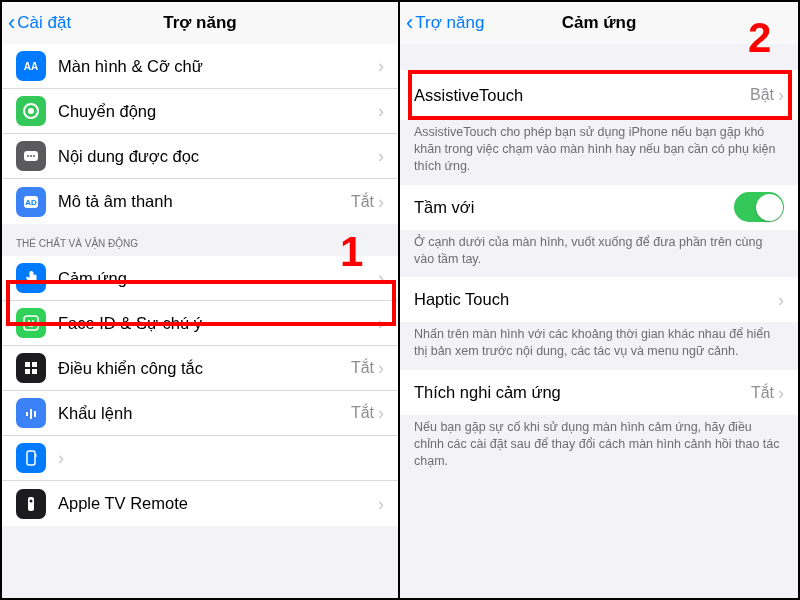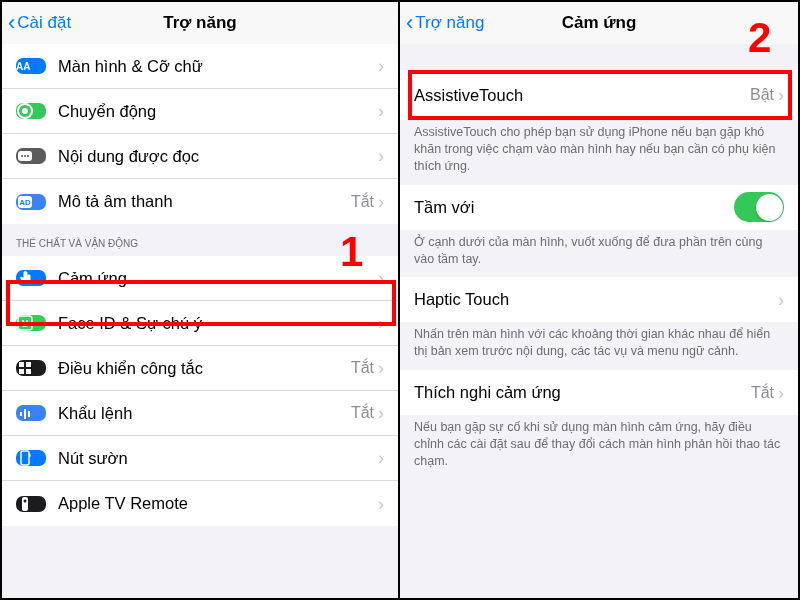--- a/index.html
+++ b/index.html
@@ -8,21 +8,21 @@
   .panel { position: absolute; top: 2px; bottom: 2px; background: #f2f2f7; overflow: hidden; }
   .panel-left { left: 2px; width: 397px; border-right: 1px solid #000; }
   .panel-right { left: 400px; width: 398px; right: 2px; }
   .navbar { display: flex; align-items: center; height: 42px; background: #f8f8f8; position: relative; }
   .back { position: absolute; left: 6px; display: flex; align-items: center; color: #007aff; font-size: 17px; }
   .back .chev { font-size: 22px; margin-right: 2px; line-height: 1; }
   .nav-title { margin: 0 auto; font-size: 17px; font-weight: 600; }
   .list { background: #fff; }
   .row { display: flex; align-items: center; min-height: 45px; padding: 0 14px; border-bottom: 1px solid #d9d9de; position: relative; }
   .row:last-child { border-bottom: none; }
-  .icon { width: 30px; height: 16px; border-radius: 7px; margin-right: 12px; display: flex; align-items: center; justify-content: flex-start; color: #fff; font-size: 15px; flex-shrink: 0; }
+  .icon { width: 30px; height: 30px; border-radius: 7px; margin-right: 12px; display: flex; align-items: center; justify-content: center; color: #fff; font-size: 15px; flex-shrink: 0; }
   .label { flex: 1; font-size: 16.5px; color: #000; }
   .status { color: #8e8e93; font-size: 16px; margin-right: 4px; }
   .chevr { color: #c7c7cc; font-size: 18px; line-height: 1; }
   .section-header { font-size: 10px; color: #6d6d72; padding: 14px 14px 7px; text-transform: uppercase; }
   .footer-text { font-size: 12.5px; color: #6d6d72; padding: 4px 14px 10px; line-height: 1.35; }
   .spacer { height: 26px; }
   .toggle { width: 50px; height: 30px; border-radius: 16px; position: relative; }
   .toggle.on { background: #34c759; }
   .toggle .knob { width: 27px; height: 27px; background: #fff; border-radius: 50%; position: absolute; top: 1.5px; right: 1.5px; box-shadow: 0 1px 2px rgba(0,0,0,0.25); }
   .highlight { position: absolute; border: 4px solid #ff0000; pointer-events: none; }
@@ -137,21 +137,20 @@
       <span class="status">Tắt</span>
       <span class="chevr">›</span>
     </div>
     <div class="row">
       <div class="icon bg-blue">
             <svg width="18" height="18" viewBox="0 0 18 18">
               <rect x="5" y="2" width="8" height="14" rx="2" fill="none" stroke="#fff" stroke-width="1.5"></rect>
               <rect x="13" y="5" width="1.5" height="3" fill="#fff"></rect>
             </svg>
           </div>
-      <div class="label">Nút sườn</div>
       <span class="chevr">›</span>
     </div>
     <div class="row">
       <div class="icon bg-dark">
             <svg width="18" height="18" viewBox="0 0 18 18">
               <rect x="6" y="2" width="6" height="14" rx="2" fill="#fff"></rect>
               <circle cx="9" cy="6" r="1.5" fill="#1c1c1e"></circle>
             </svg>
           </div>
       <div class="label">Apple TV Remote</div>
@@ -198,21 +197,21 @@
   </div>
   <div class="footer-text">Nhấn trên màn hình với các khoảng thời gian khác nhau để hiển thị bản xem trước nội dung, các tác vụ và menu ngữ cảnh.</div>
 
   <div class="list">
     <div class="row">
       <div class="label">Thích nghi cảm ứng</div>
       <span class="status">Tắt</span>
       <span class="chevr">›</span>
     </div>
   </div>
-  <div class="footer-text">Nếu bạn gặp sự cố khi sử dụng màn hình cảm ứng, hãy điều chỉnh các cài đặt sau để thay đổi cách màn hình phản hồi thao tác chạm.</div>
+  <div class="footer-text">Nếu bạn gặp sự cố khi sử dụng màn hình cảm ứng, hãy điều chỉnh các cài đặt sau để thay đổi cách màn hình cảnh hồi thao tác chạm.</div>
 </div>
 
 <div class="highlight" style="left:6px; top:280px; width:390px; height:46px;"></div>
 <div class="badge" style="left:340px; top:228px;">1</div>
 
 <div class="highlight" style="left:408px; top:70px; width:384px; height:50px;"></div>
 <div class="badge" style="left:748px; top:14px;">2</div>
 
 </div>
 

